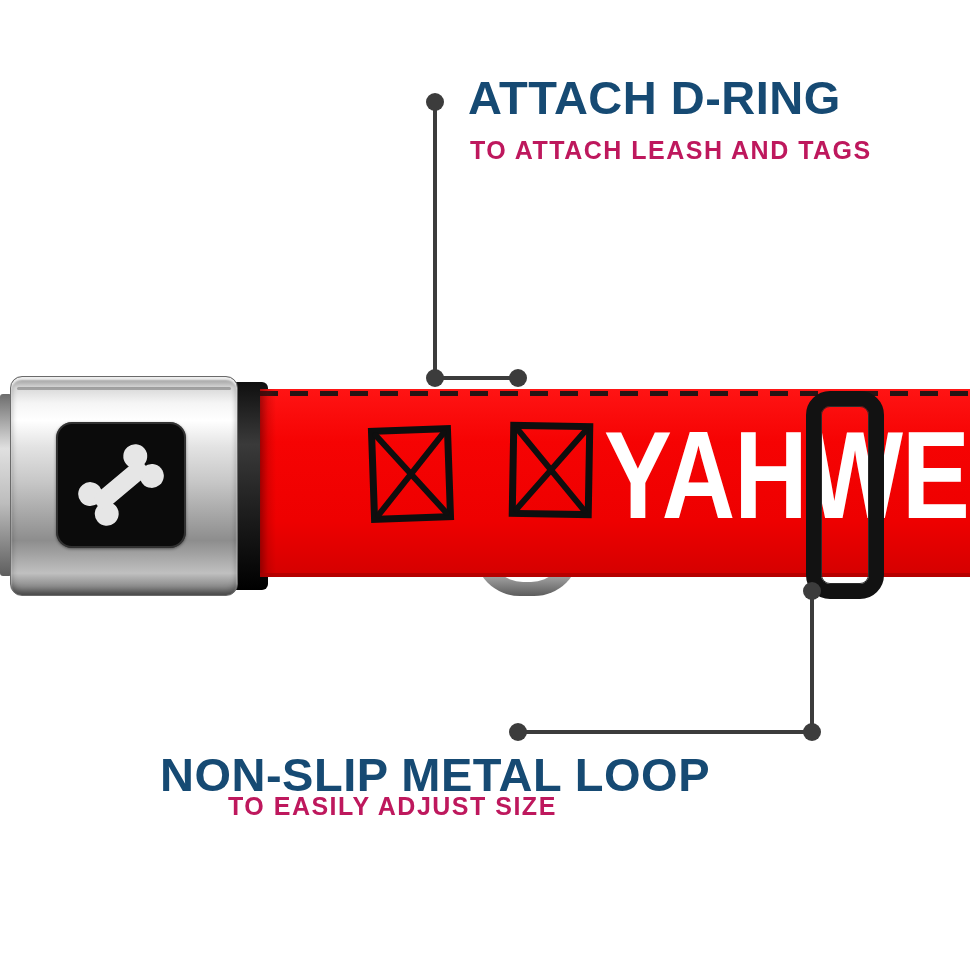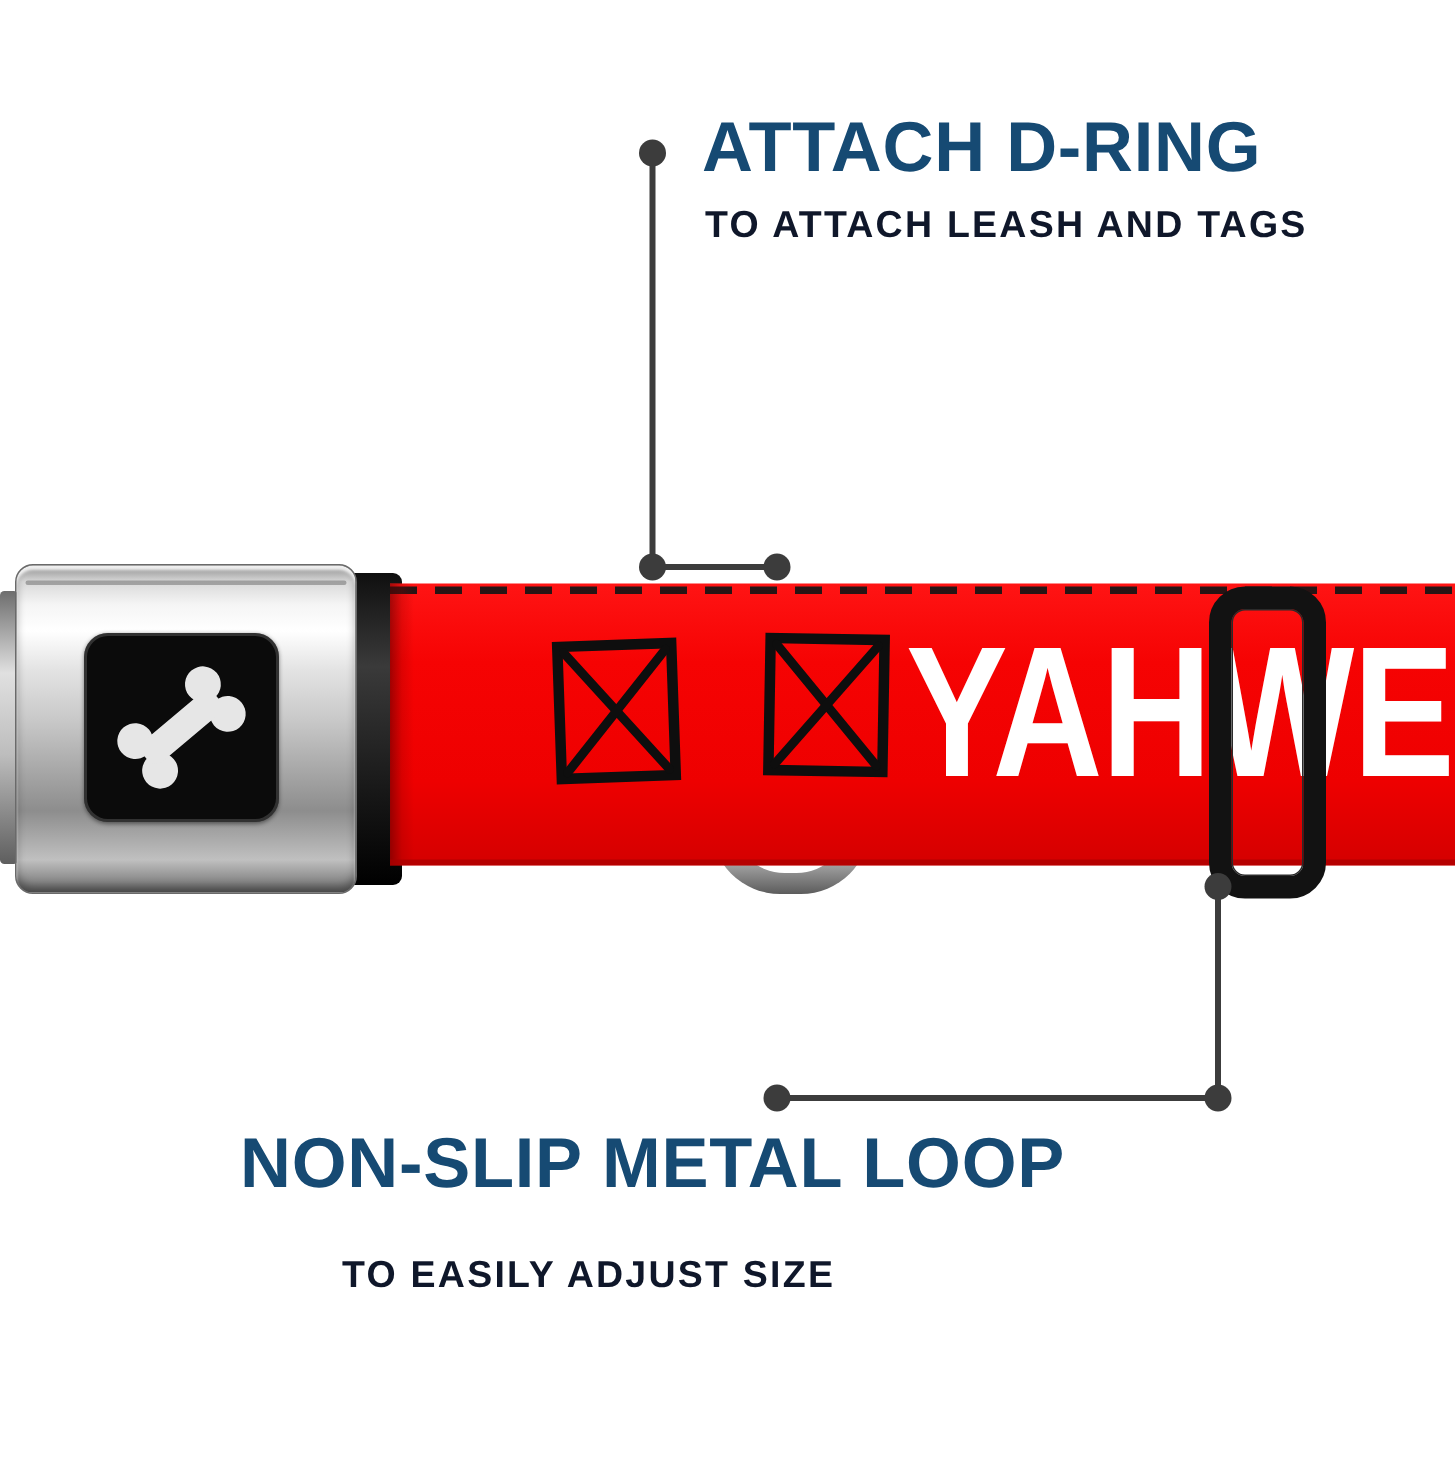--- a/index.html
+++ b/index.html
@@ -1,25 +1,25 @@
 <!DOCTYPE html>
 <html><head>
 <meta charset="utf-8">
 <style>
   html,body{margin:0;padding:0;background:#fff;}
   body{font-family:"Liberation Sans",sans-serif;}
   .stage{position:relative;width:970px;height:971px;background:#ffffff;overflow:hidden;}
 
   
   .title{position:absolute;font-weight:bold;color:#164a73;font-size:47px;letter-spacing:.5px;white-space:nowrap;z-index:8;}
-  .subtitle{position:absolute;font-weight:bold;color:#0f172a;font-size:25px;letter-spacing:1.5px;white-space:nowrap;z-index:8;}
+  .subtitle{position:absolute;font-weight:bold;color:#be185d;font-size:25px;letter-spacing:1.5px;white-space:nowrap;z-index:8;}
   .title-top{left:468px;top:70px;}
   .subtitle-top{left:470px;top:136px;}
   .title-bottom{left:160px;top:747px;width:720px;text-align:left;}
-  .subtitle-bottom{left:228px;top:836px;}
+  .subtitle-bottom{left:228px;top:792px;}
 
   
   .dot{position:absolute;width:18px;height:18px;border-radius:50%;background:#3c3c3c;z-index:7;}
   .cline{position:absolute;background:#3c3c3c;z-index:7;}
 
   
   .d-ring{position:absolute;left:474px;top:498px;width:106px;height:98px;border-radius:46px;
     background:linear-gradient(180deg,#6f6f6f 0%,#d9d9d9 35%,#f4f4f4 55%,#9a9a9a 82%,#5c5c5c 100%);
     z-index:1;}
   .d-ring-hole{position:absolute;left:14px;top:14px;right:14px;bottom:14px;border-radius:36px;background:#ffffff;}

